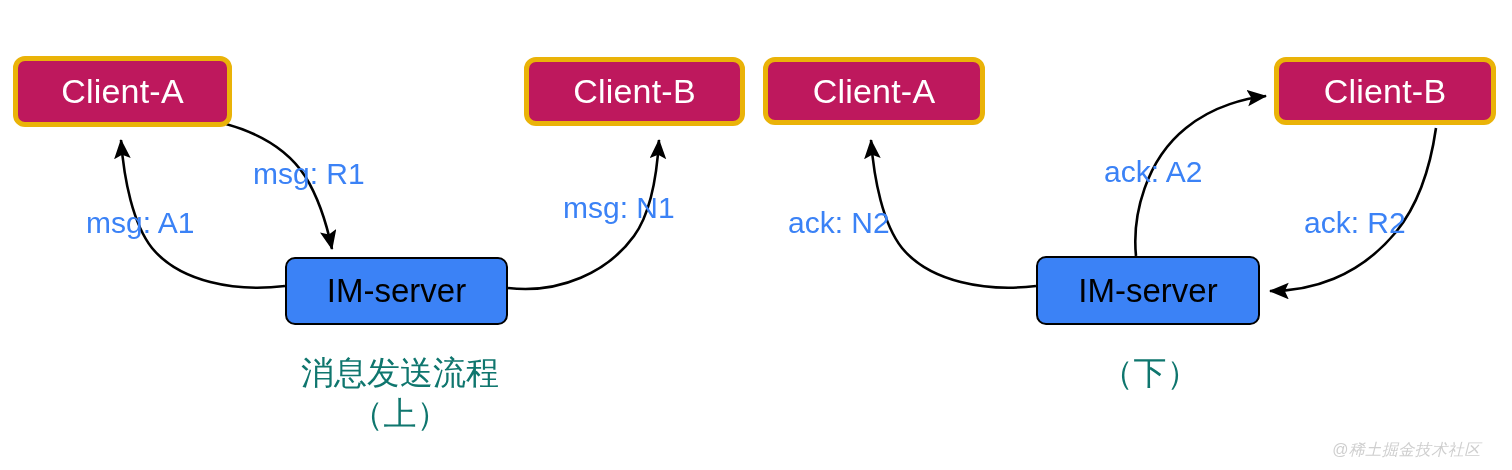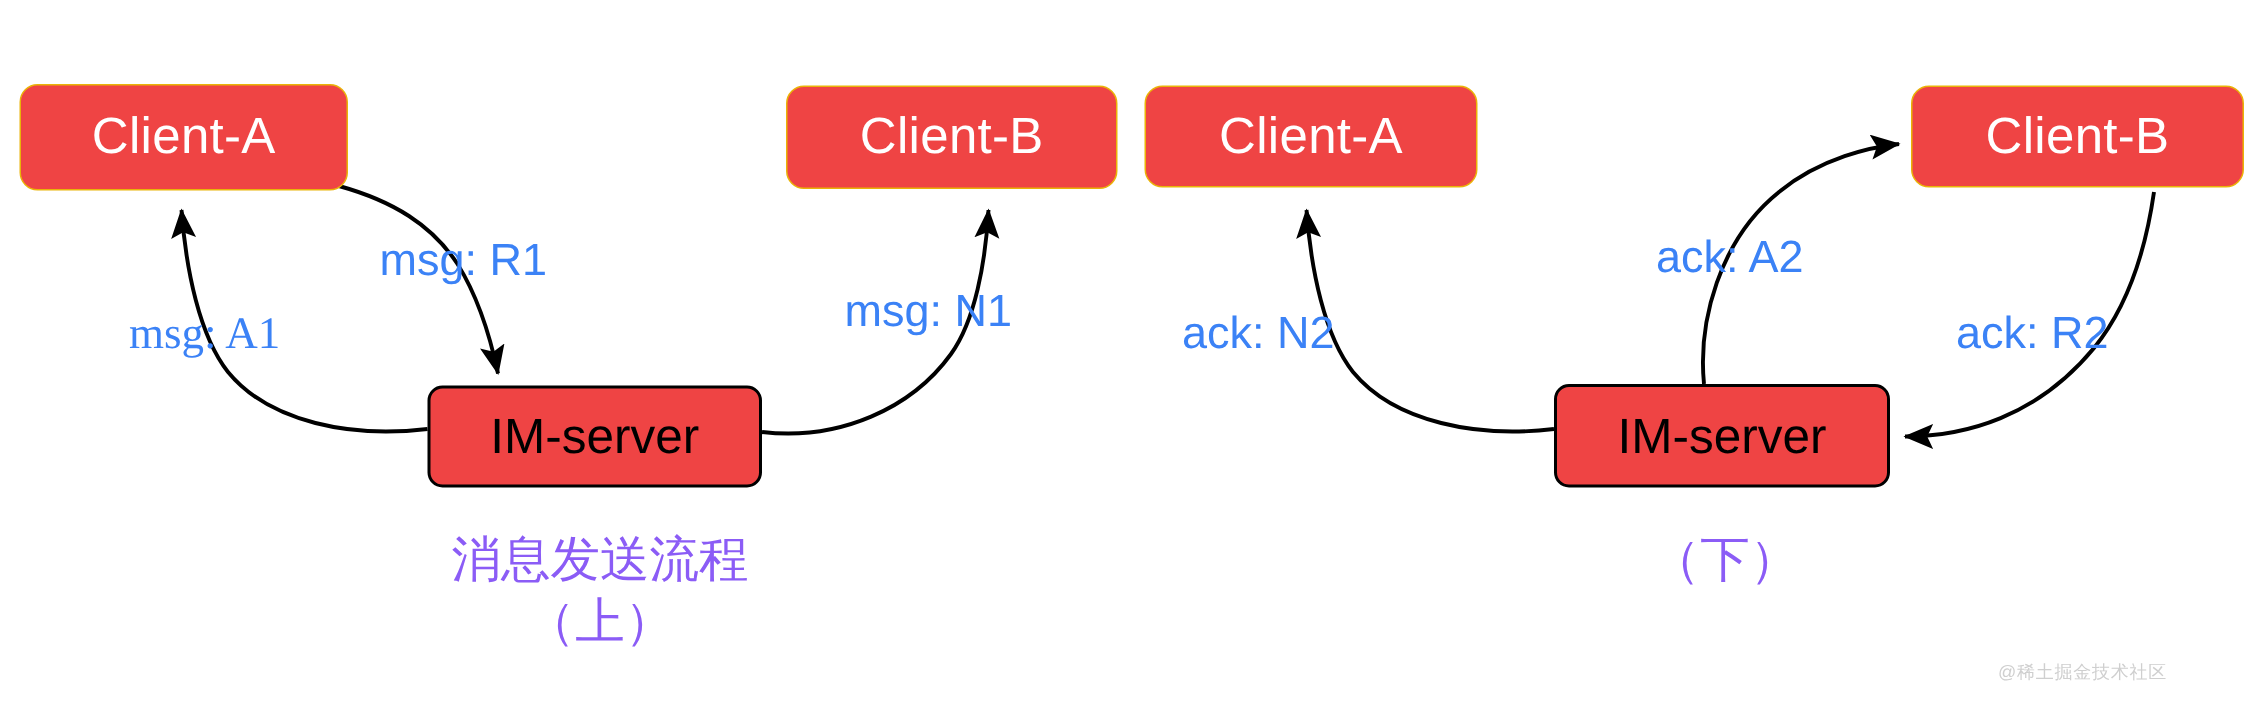--- a/index.html
+++ b/index.html
@@ -23,54 +23,55 @@
   }
   .node-box {
     position: absolute;
     box-sizing: border-box;
     display: flex;
     align-items: center;
     justify-content: center;
     border-radius: 12px;
   }
   .node-client {
-    background: #ef4444;
-    border: 1px solid #eab308;
+    background: #be185d;
+    border: 5px solid #eab308;
     color: #ffffff;
     font-size: 34px;
     letter-spacing: 0.2px;
   }
   .node-server {
-    background: #ef4444;
+    background: #3b82f6;
     border: 2px solid #000000;
     color: #000000;
     font-size: 33px;
     border-radius: 10px;
   }
   .edge-label {
     position: absolute;
     font-size: 30px;
     color: #3b82f6;
     white-space: nowrap;
   }
   .caption {
     position: absolute;
     text-align: center;
     font-size: 33px;
-    color: #8b5cf6;
+    color: #0f766e;
     line-height: 1.24;
     white-space: nowrap;
   }
   .caption .line2 { display: block; }
   .watermark {
     position: absolute;
-    font-size: 12px;
+    font-size: 16px;
     color: #cfcfcf;
     white-space: nowrap;
     letter-spacing: 0.5px;
+    font-style: italic;
   }
 </style>
 </head>
 <body>
 
 <svg id="canvas" viewBox="0 0 1512 470" xmlns="http://www.w3.org/2000/svg">
   <defs>
     <marker id="arrowhead" markerWidth="9" markerHeight="9" refX="7.2" refY="3.2" orient="auto" markerUnits="strokeWidth">
       <path d="M0,0 L7.6,3.2 L0,6.4 L1.5,3.2 Z" fill="#000000"></path>
     </marker>
@@ -106,21 +107,21 @@
 </div>
 
 <div class="node-box node-client" style="left:524px; top:57px; width:221px; height:69px;">
   <span>Client-B</span>
 </div>
 
 <div class="node-box node-server" style="left:285px; top:257px; width:223px; height:68px;">
   <span>IM-server</span>
 </div>
 
-<div class="edge-label" style="left:86px; top:206px;font-family:Liberation Serif, serif;">msg: A1</div>
+<div class="edge-label" style="left:86px; top:206px;">msg: A1</div>
 
 <div class="edge-label" style="left:253px; top:157px;">msg: R1</div>
 
 <div class="edge-label" style="left:563px; top:191px;">msg: N1</div>
 
 <div class="caption" style="left:240px; top:353px; width:320px;">
   <span>消息发送流程</span>
   <span class="line2">（上）</span>
 </div>
 

